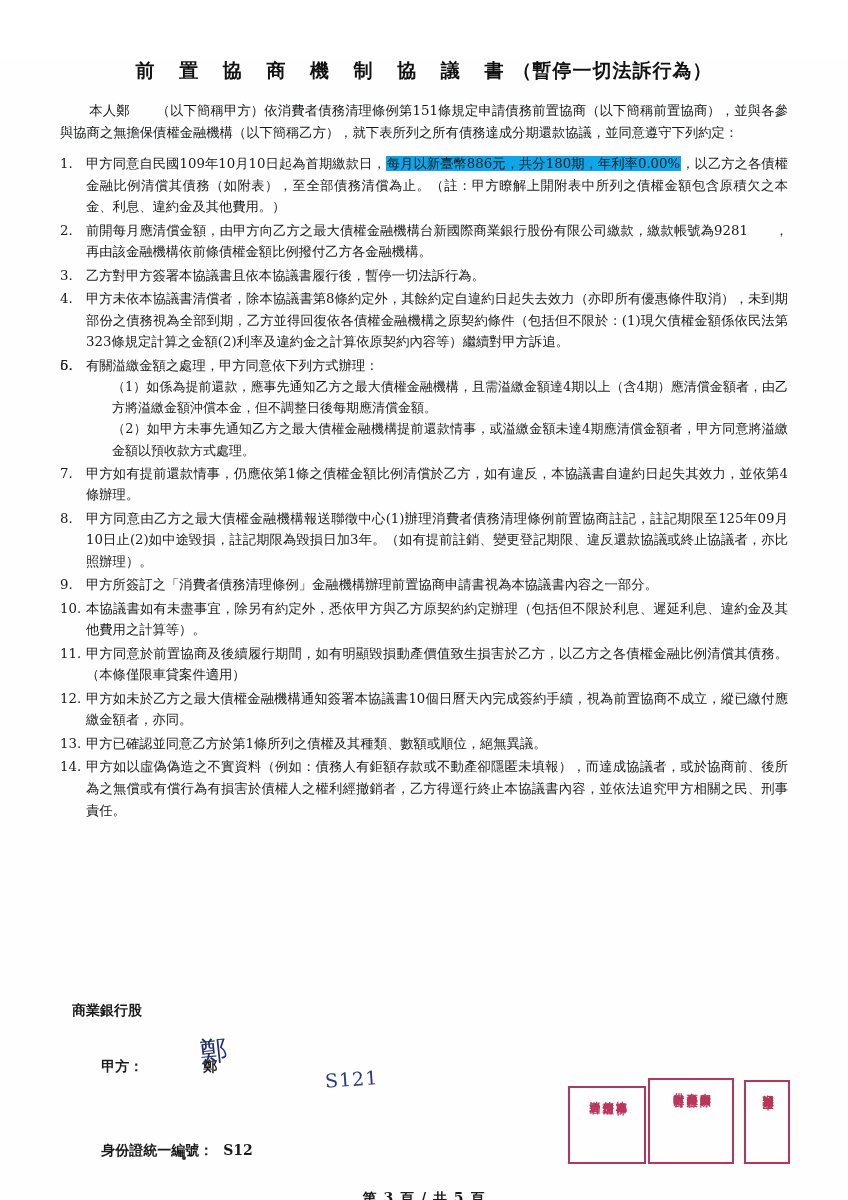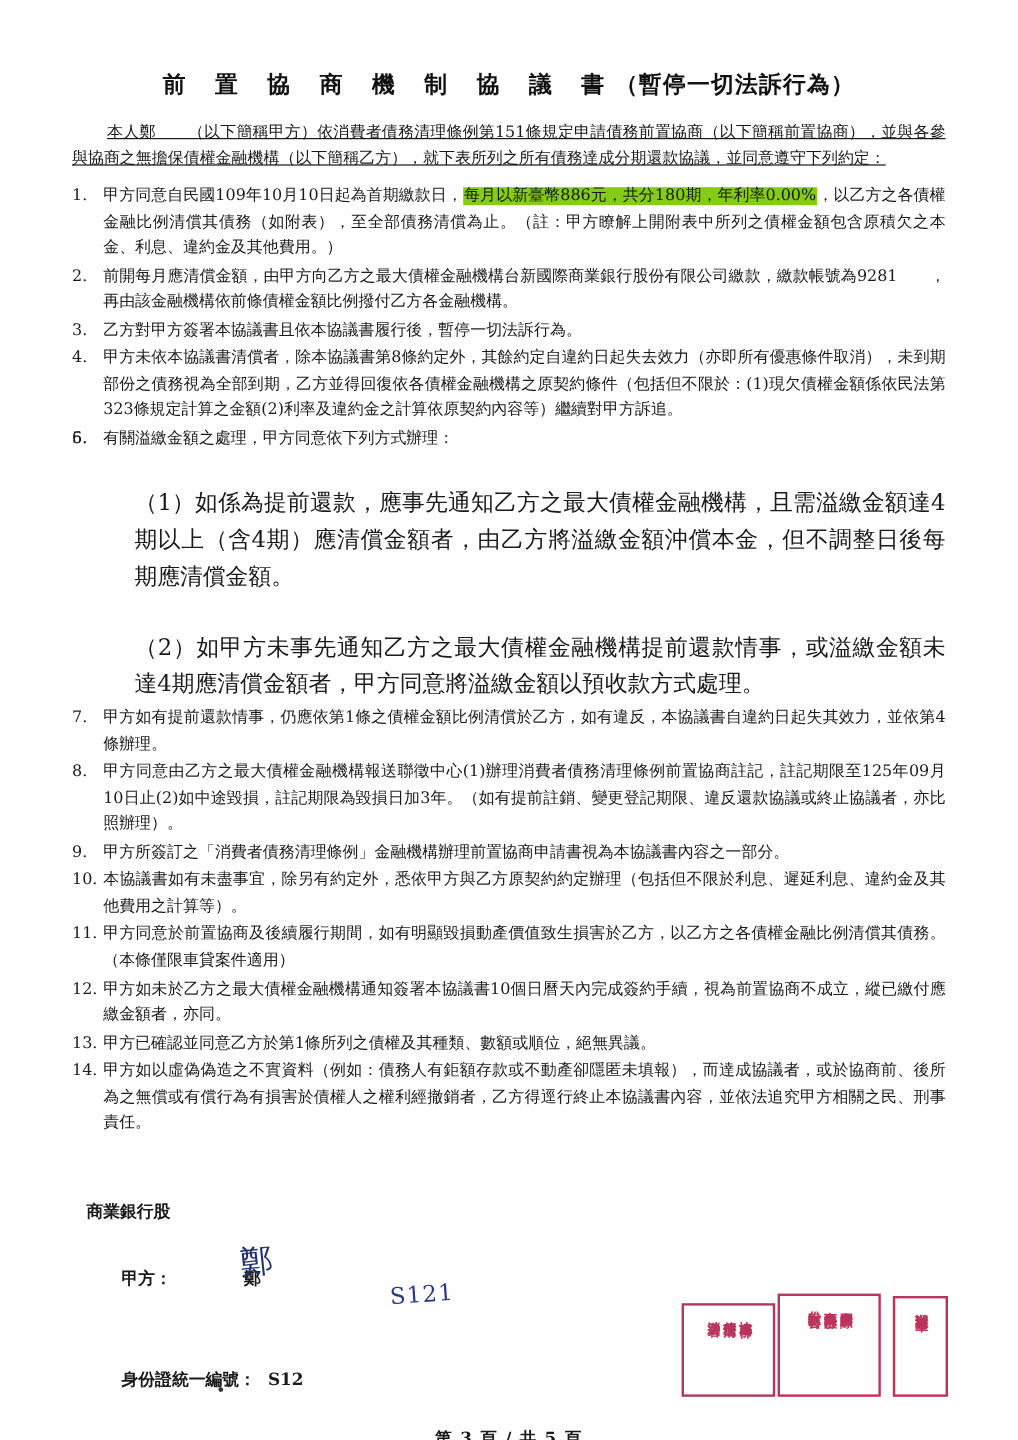--- a/index.html
+++ b/index.html
@@ -37,21 +37,20 @@
     font-size: 13.3px;
     line-height: 1.62;
     text-align: justify;
     margin: 0 0 2px 0;
     color: #16181a;
   }
   .indent-2 { text-indent: 2.2em; }
   .preamble {
     margin-top: 2px;
     margin-bottom: 10px;
-    text-decoration: underline;
   }
   ol.clauses {
     list-style: none;
     margin: 0;
     padding: 0;
   }
   ol.clauses > li {
     position: relative;
     padding-left: 26px;
     font-size: 13.3px;
@@ -61,27 +60,26 @@
   }
   ol.clauses > li .num {
     position: absolute;
     left: 0;
     top: 0;
     width: 24px;
     text-align: left;
   }
   .sub {
     padding-left: 26px;
-    font-size: 19px;
+    font-size: 13px;
     line-height: 1.62;
     text-align: justify;
-    margin-top: 28px;
   }
   .hl {
-    background: #84cc16;
+    background: #0ea5e9;
     padding: 0 1px;
   }
   .small-ln {
     font-size: 12.6px;
   }
   
   .sig-block {
     position: absolute;
     left: 72px;
     top: 938px;

